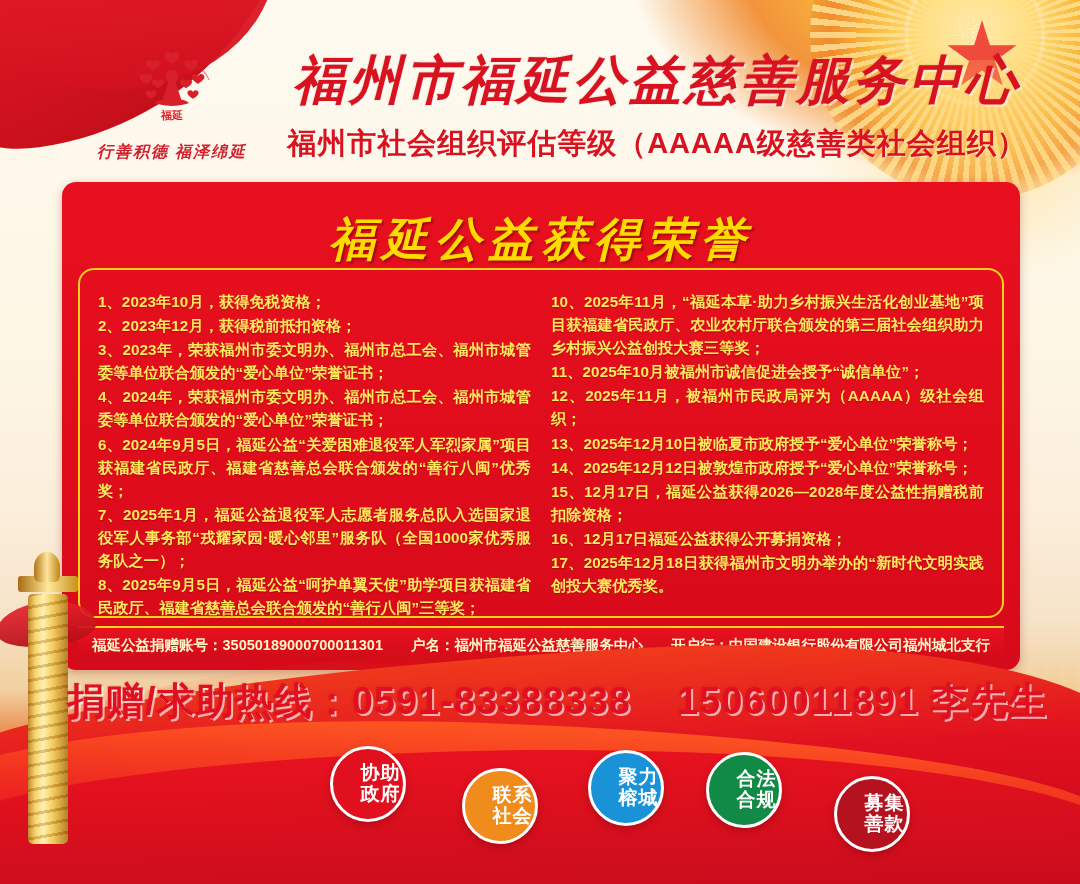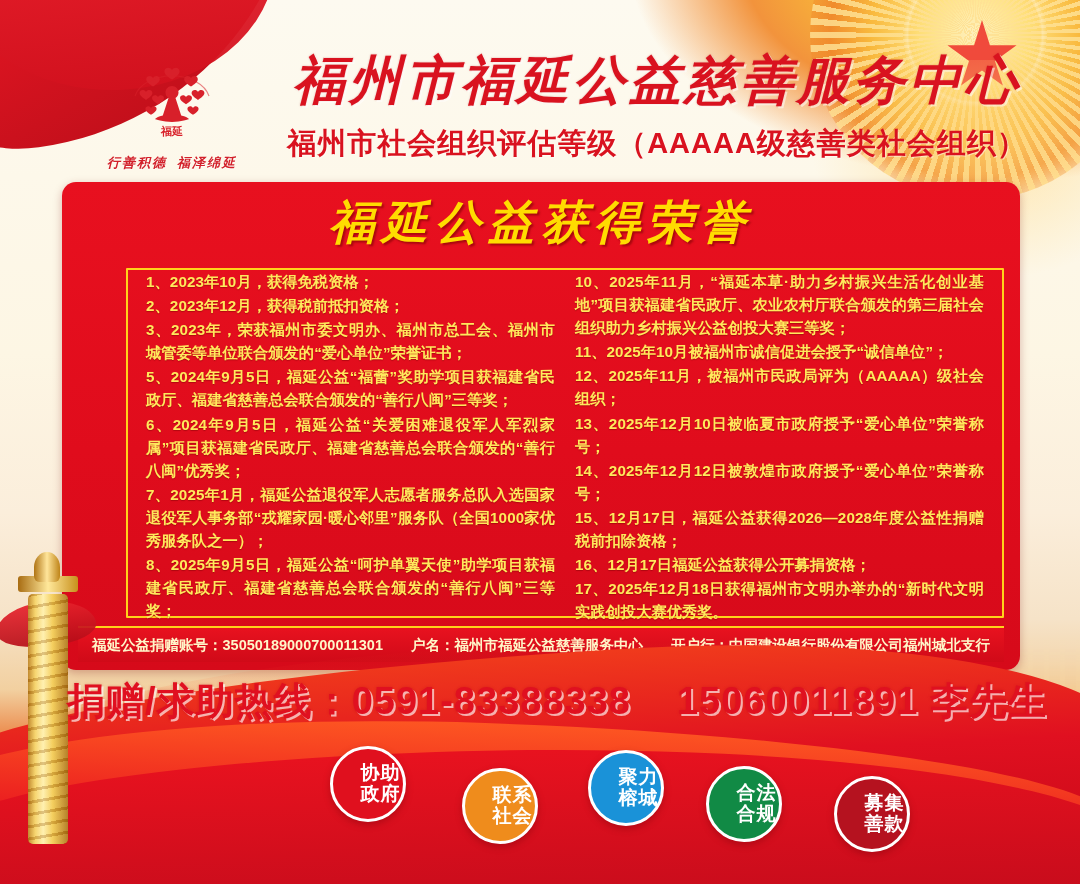--- a/index.html
+++ b/index.html
@@ -95,24 +95,24 @@
   .pillar .wing {
     position:absolute; left:-12px; top:56px; width:100px; height:44px;
     background:linear-gradient(180deg,#e8222c,#b50d18);
     border-radius:50% 50% 45% 45%/60% 60% 40% 40%;
     transform:rotate(-6deg); opacity:.92;
   }
 
   
   .header { position:absolute; left:0; top:0; width:1080px; height:172px; }
   .logo-wrap { position:absolute; left:62px; top:40px; width:220px; text-align:center; }
-  .logo-mark { width:110px; height:82px; margin:16px auto; position:relative; }
+  .logo-mark { width:110px; height:82px; margin:0 auto; position:relative; }
   .logo-slogan {
-    margin-top:4px; font-size:13px; color:#d2202a; letter-spacing:2px;
-    font-family:Liberation Mono, monospace; font-style:italic; font-weight:bold;
+    margin-top:20px; font-size:16px; color:#d2202a; letter-spacing:2px;
+    font-family:Liberation Serif, serif; font-style:italic; font-weight:bold;
     text-shadow:0 1px 0 rgba(255,255,255,.7);
   }
   .titles { position:absolute; left:272px; top:46px; width:770px; text-align:center; }
   .title-main {
     font-size:52px; font-weight:bold; color:#d9121f; letter-spacing:4px;
     font-family:"Liberation Serif","DejaVu Serif",serif; font-style:italic;
     text-shadow:2px 2px 0 rgba(255,255,255,.55), 0 0 2px rgba(160,10,20,.35);
     white-space:nowrap;
   }
   .title-sub {
@@ -122,29 +122,29 @@
 
   
   .panel {
     position:absolute; left:62px; top:182px; width:958px; height:488px;
     background:linear-gradient(180deg,#e8101f 0%,#e00c1c 55%,#d60a1a 100%);
     border-radius:14px;
     box-shadow:0 3px 10px rgba(120,0,10,.28);
     overflow:hidden;
   }
   .panel-title {
-    margin-top:10px; text-align:center; font-size:46px; font-weight:bold;
+    margin-top:27px; text-align:center; font-size:46px; font-weight:bold;
     color:#ffdc00; letter-spacing:7px;
     font-family:"Liberation Serif","DejaVu Serif",serif; font-style:italic;
     text-shadow:2px 2px 2px rgba(120,0,0,.55);
   }
   .panel-inner {
     position:absolute; left:16px; right:16px; top:86px; bottom:52px;
-    border:2px solid #ffd21a; border-radius:1px;
-    display:flex; padding:0 8px 6px 8px;margin-left:48px;
+    border:2px solid #ffd21a; border-radius:16px;
+    display:flex; padding:20px 8px 6px 8px;
   }
   .col { width:50%; padding:0 10px; }
   .col.left { border-right:0; }
   .item {
     font-size:15.2px; line-height:1.52; color:#ffe95c; font-weight:bold;
     text-align:justify; margin-bottom:1px; letter-spacing:.1px;
     text-shadow:0 1px 1px rgba(120,0,0,.45);
   }
   .bankbar {
     position:absolute; left:16px; right:16px; bottom:8px; height:36px;
@@ -172,21 +172,21 @@
     border:3px solid #fff; color:#fff; font-weight:bold; font-size:19px;
     display:flex; flex-direction:column; align-items:center; justify-content:center;
     line-height:1.1; letter-spacing:1px;
     box-shadow:0 3px 7px rgba(110,0,10,.35);
   }
   .badge b { display:block; font-weight:bold;margin-left:25px; }
 
   .badge.b0 { left:330px; top:18px; }
   .badge.b1 { left:462px; top:40px; }
   .badge.b2 { left:588px; top:22px; }
-  .badge.b3 { left:706px; top:38px; }
+  .badge.b3 { left:706px; top:24px; }
   .badge.b4 { left:834px; top:48px; }
   .badge.b5 { left:958px; top:20px; }
 </style>
 </head>
 <body>
 
 <div id="poster">
 
   <div class="flag-tl"></div>
   <div class="flag-tl2"></div>
@@ -228,21 +228,21 @@
   </div>
 
   <div class="panel">
     <div class="panel-title">福延公益获得荣誉</div>
 
     <div class="panel-inner">
       <div class="col left">
         <div class="item">1、2023年10月，获得免税资格；</div>
         <div class="item">2、2023年12月，获得税前抵扣资格；</div>
         <div class="item">3、2023年，荣获福州市委文明办、福州市总工会、福州市城管委等单位联合颁发的“爱心单位”荣誉证书；</div>
-        <div class="item">5、2024年9月5日，福延公益“福蕾”奖助学项目获福建省民政厅、福建省慈善总会联合颁发的“善行八闽”三等奖；</div>
+        <div class="item">4、2024年，荣获福州市委文明办、福州市总工会、福州市城管委等单位联合颁发的“爱心单位”荣誉证书；</div>
         <div class="item">6、2024年9月5日，福延公益“关爱困难退役军人军烈家属”项目获福建省民政厅、福建省慈善总会联合颁发的“善行八闽”优秀奖；</div>
         <div class="item">7、2025年1月，福延公益退役军人志愿者服务总队入选国家退役军人事务部“戎耀家园·暖心邻里”服务队（全国1000家优秀服务队之一）；</div>
         <div class="item">8、2025年9月5日，福延公益“呵护单翼天使”助学项目获福建省民政厅、福建省慈善总会联合颁发的“善行八闽”三等奖；</div>
       </div>
       <div class="col right">
         <div class="item">10、2025年11月，“福延本草·助力乡村振兴生活化创业基地”项目获福建省民政厅、农业农村厅联合颁发的第三届社会组织助力乡村振兴公益创投大赛三等奖；</div>
         <div class="item">11、2025年10月被福州市诚信促进会授予“诚信单位”；</div>
         <div class="item">12、2025年11月，被福州市民政局评为（AAAAA）级社会组织；</div>
         <div class="item">13、2025年12月10日被临夏市政府授予“爱心单位”荣誉称号；</div>
         <div class="item">14、2025年12月12日被敦煌市政府授予“爱心单位”荣誉称号；</div>

